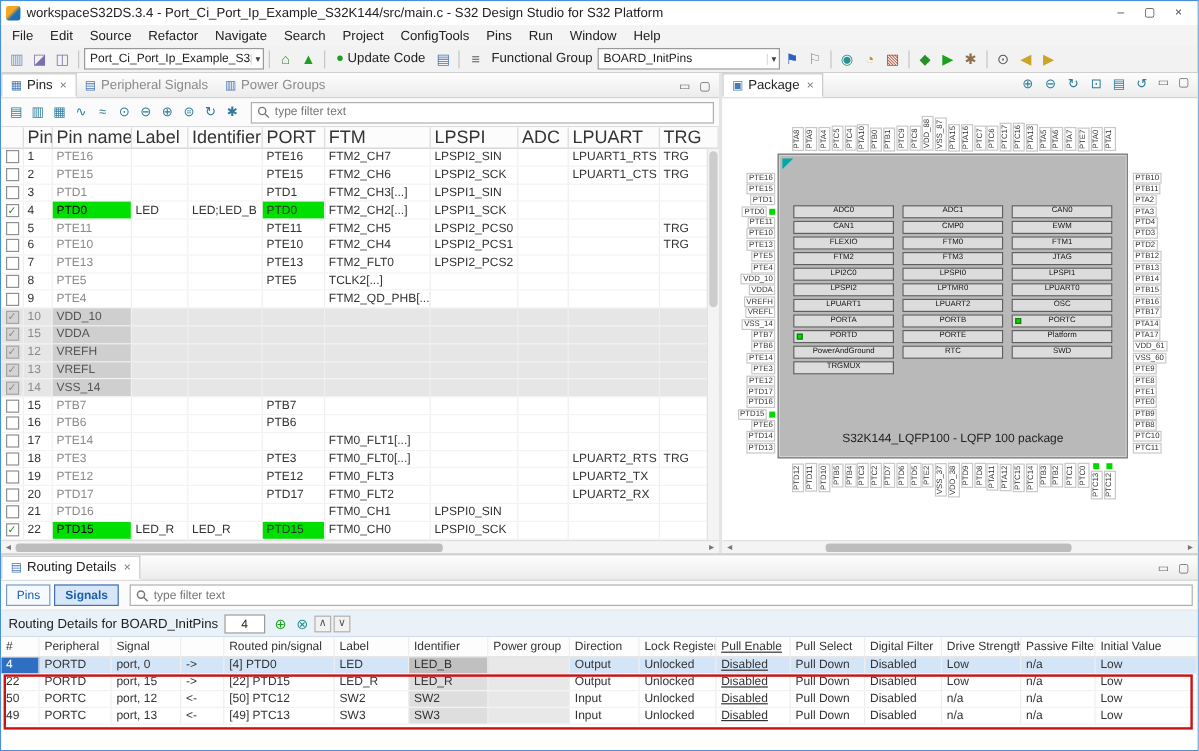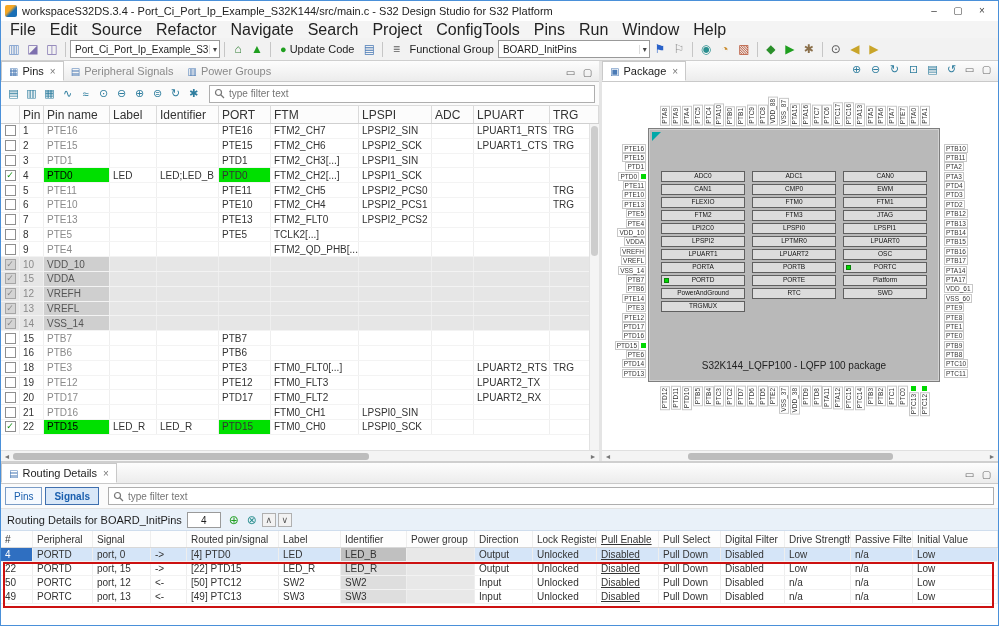--- a/index.html
+++ b/index.html
@@ -6,21 +6,21 @@
 html,body{width:999px;height:626px;overflow:hidden;}
 body{font-family:"Liberation Sans","DejaVu Sans",sans-serif;font-size:11px;color:#1e1e1e;background:#e8e8e8;}
 .window{width:999px;height:626px;display:flex;flex-direction:column;border:1px solid #4a90d9;background:#f2f2f2;overflow:hidden;}
 
 .titlebar{height:19px;background:#fff;display:flex;align-items:center;gap:5px;padding:10px 4px;flex:0 0 auto;}
 .app-icon{width:12px;height:12px;background:linear-gradient(135deg,#f5a623 40%,#1a6fb5 60%);border-radius:2px;flex:0 0 auto;}
 .title-text{font-size:11px;color:#222;white-space:nowrap;overflow:hidden;}
 .win-controls{margin-left:auto;display:flex;}
 .win-btn{width:24px;height:16px;text-align:center;line-height:15px;font-size:10px;color:#444;}
 .menubar{height:17px;background:#f4f4f4;display:flex;align-items:center;padding-left:2px;flex:0 0 auto;}
-.menu-item{padding:1px 7px;font-size:16px;color:#222;}
+.menu-item{padding:1px 7px;font-size:11px;color:#222;}
 .toolbar{height:23px;background:#f2f2f2;display:flex;align-items:center;gap:1px;padding:0 4px;border-bottom:1px solid #cfcfcf;flex:0 0 auto;white-space:nowrap;}
 .tb-icon{width:18px;height:18px;display:inline-flex;align-items:center;justify-content:center;font-size:12px;border-radius:2px;flex:0 0 auto;}
 .tb-sep{width:1px;height:15px;background:#c6c6c6;margin:0 3px;flex:0 0 auto;}
 .tb-combo{height:18px;border:1px solid #999;background:#fff;display:inline-flex;align-items:center;padding:0 2px 0 4px;font-size:10px;flex:0 0 auto;}
 .tb-combo-text{flex:1;overflow:hidden;white-space:nowrap;}
 .tb-combo-arrow{font-size:8px;color:#444;padding-left:3px;border-left:1px solid #ddd;}
 .tb-button{height:19px;display:inline-flex;align-items:center;gap:3px;padding:0 5px;font-size:11px;flex:0 0 auto;}
 .tb-bicon{font-size:11px;}
 .tb-label{font-size:11px;color:#222;padding:0 3px;flex:0 0 auto;}
 
@@ -34,21 +34,21 @@
 .tab-x{font-size:10px;color:#777;padding-left:2px;}
 .panel-btns{margin-left:auto;display:flex;align-items:center;gap:2px;padding:0 4px 3px 0;color:#666;font-size:10px;}
 .pbtn{width:15px;text-align:center;}
 
 .pins-toolbar{height:24px;display:flex;align-items:center;gap:1px;padding:2px 4px;border-bottom:1px solid #dcdcdc;background:#fbfbfb;flex:0 0 auto;}
 .pt-icon{width:17px;height:17px;display:inline-flex;align-items:center;justify-content:center;font-size:11px;color:#2e7d9e;}
 .filter-box{flex:1;height:18px;border:1px solid #aeaeae;background:#fff;display:flex;align-items:center;padding:0 4px;gap:4px;margin-left:6px;}
 .filter-input{border:none;outline:none;flex:1;font-size:10px;color:#555;font-family:inherit;background:transparent;}
 
 .pins-table{flex:1;position:relative;overflow:hidden;display:flex;flex-direction:column;}
-.pins-head{display:flex;height:18px;border-bottom:1px solid #d0d0d0;background:#fcfcfc;flex:0 0 auto;font-size:12px;color:#333;}
+.pins-head{display:flex;height:18px;border-bottom:1px solid #d0d0d0;background:#fcfcfc;flex:0 0 auto;font-size:15px;color:#333;}
 .pc{padding:0 3px;overflow:hidden;white-space:nowrap;border-right:1px solid #efefef;display:flex;align-items:center;flex:0 0 auto;}
 .pins-head .pc{border-right:1px solid #dadada;}
 .pc-cb{width:19px;justify-content:center;}
 .pc-pin{width:24px;}
 .pc-name{width:66px;}
 .pc-label{width:47px;}
 .pc-id{width:62px;}
 .pc-port{width:52px;}
 .pc-ftm{width:88px;}
 .pc-lpspi{width:73px;}
@@ -471,20 +471,35 @@
             <div class="prow">
               <div class="pc pc-cb">
                 <span class="cb"></span>
               </div>
               <div class="pc pc-pin">16</div>
               <div class="pc pc-name">PTB6</div>
               <div class="pc pc-label"></div>
               <div class="pc pc-id"></div>
               <div class="pc pc-port">PTB6</div>
               <div class="pc pc-ftm"></div>
+              <div class="pc pc-lpspi"></div>
+              <div class="pc pc-adc"></div>
+              <div class="pc pc-lpuart"></div>
+              <div class="pc pc-trg"></div>
+            </div>
+            <div class="prow">
+              <div class="pc pc-cb">
+                <span class="cb"></span>
+              </div>
+              <div class="pc pc-pin">17</div>
+              <div class="pc pc-name">PTE14</div>
+              <div class="pc pc-label"></div>
+              <div class="pc pc-id"></div>
+              <div class="pc pc-port"></div>
+              <div class="pc pc-ftm">FTM0_FLT1[...]</div>
               <div class="pc pc-lpspi"></div>
               <div class="pc pc-adc"></div>
               <div class="pc pc-lpuart"></div>
               <div class="pc pc-trg"></div>
             </div>
             <div class="prow">
               <div class="pc pc-cb">
                 <span class="cb"></span>
               </div>
               <div class="pc pc-pin">18</div>

